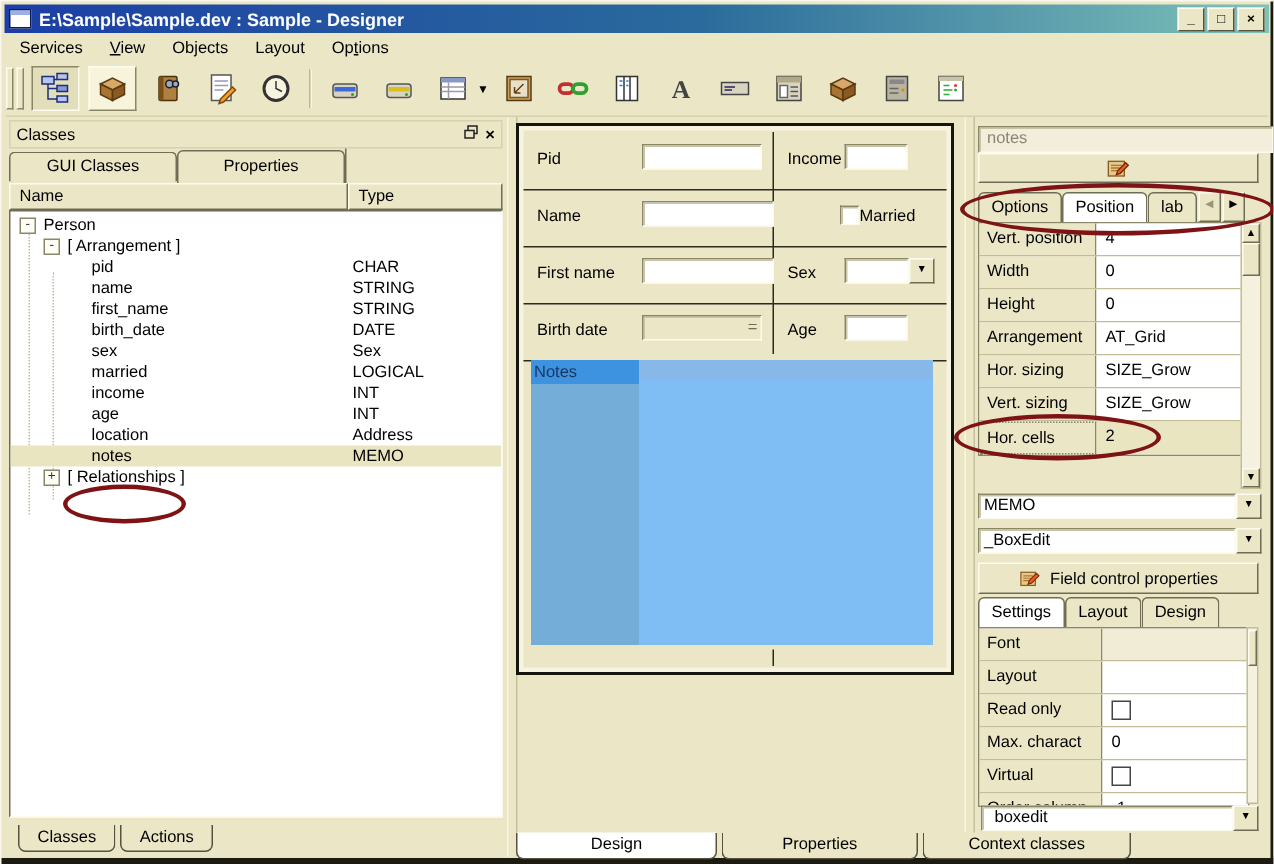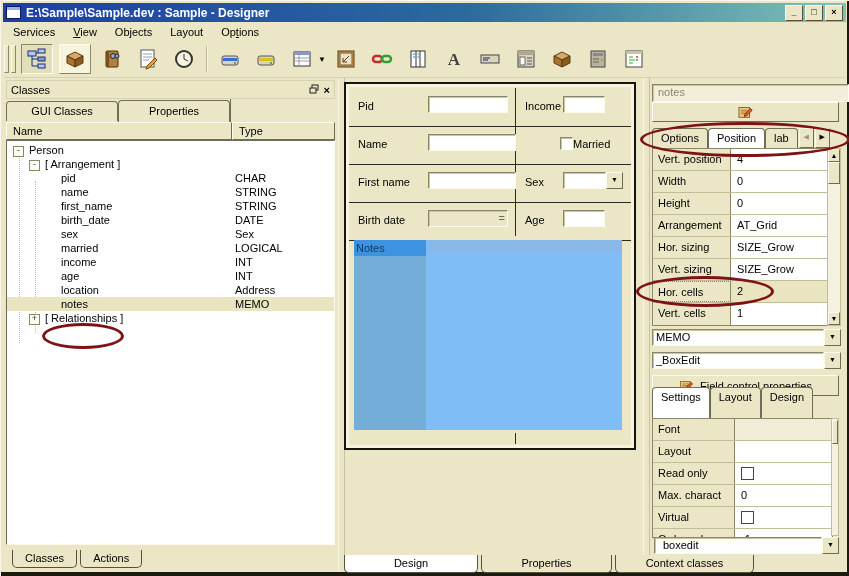--- a/index.html
+++ b/index.html
@@ -101,21 +101,21 @@
   .pval{flex:1;padding:4px 0 0 6px;box-sizing:border-box;background:#fff;}
   .prow.sel .pval{background:#eae5c1;}
   .prow.sel .plab{border-top:1px dotted #8a8668;border-bottom:1px dotted #8a8668;}
   .sbar{position:absolute;width:14px;background:#f4f1de;border:1px solid #c2bd99;box-sizing:border-box;}
   .sarrow{position:absolute;left:0;width:12px;height:13px;background:#ebe7c6;border:1px solid;
           border-color:#fdfbee #6f6c55 #6f6c55 #fdfbee;font-size:7px;line-height:12px;text-align:center;box-sizing:border-box;}
   .sthumb{position:absolute;left:0;width:12px;background:#ebe7c6;border:1px solid;
           border-color:#fdfbee #6f6c55 #6f6c55 #fdfbee;box-sizing:border-box;}
   .rcombo{position:absolute;left:2px;width:189px;height:18px;}
   .stabs{position:absolute;left:2px;top:318px;right:2px;height:21px;display:flex;align-items:flex-end;}
-  .stabs .ttab{padding:3px 8px 16px;font-size:11px;}
+  .stabs .ttab{padding:3px 8px 5px;font-size:11px;}
   .stabs .ttab.active{background:#fff;}
   
   .ellipse{position:absolute;border:3px solid #7e1316;border-radius:50%;pointer-events:none;z-index:60;}
   u{text-decoration:underline;}
 </style>
 </head>
 <body>
 
 <div id="win">
 
@@ -393,24 +393,20 @@
           <span class="plab">Hor. sizing</span>
           <span class="pval">SIZE_Grow</span>
         </div>
       <div class="prow">
           <span class="plab">Vert. sizing</span>
           <span class="pval">SIZE_Grow</span>
         </div>
       <div class="prow sel">
           <span class="plab">Hor. cells</span>
           <span class="pval">2</span>
-        </div>
-      <div class="prow">
-          <span class="plab">Vert. cells</span>
-          <span class="pval">1</span>
         </div>
     </div>
     <div class="sbar" style="left:177px;top:68px;height:178px;">
       <span class="sarrow" style="top:0;">▲</span>
       <span class="sthumb" style="top:13px;height:22px;"></span>
       <span class="sarrow" style="bottom:0;">▼</span>
     </div>
     <div class="rcombo" style="top:249px;">
         <span class="combo" style="left:0;top:0;right:0;">
           <span class="cfield">MEMO</span>

